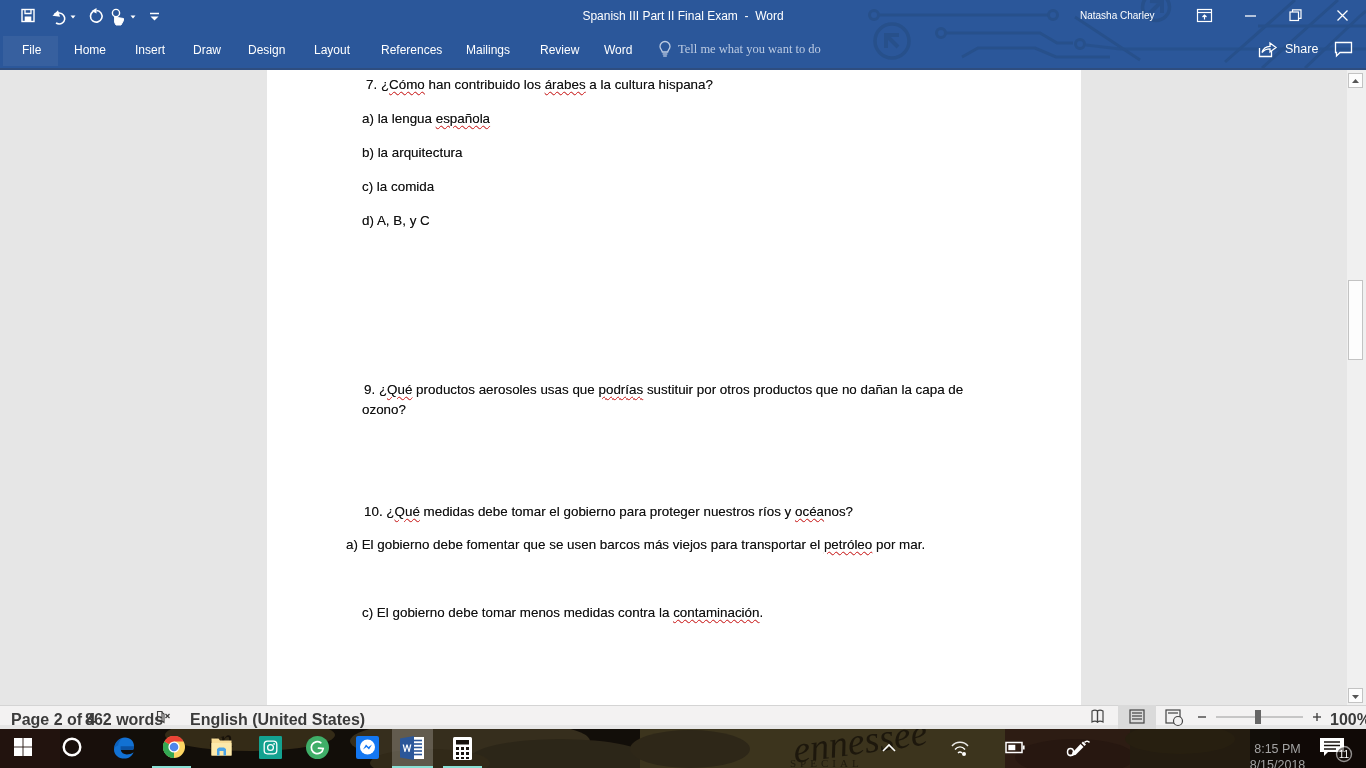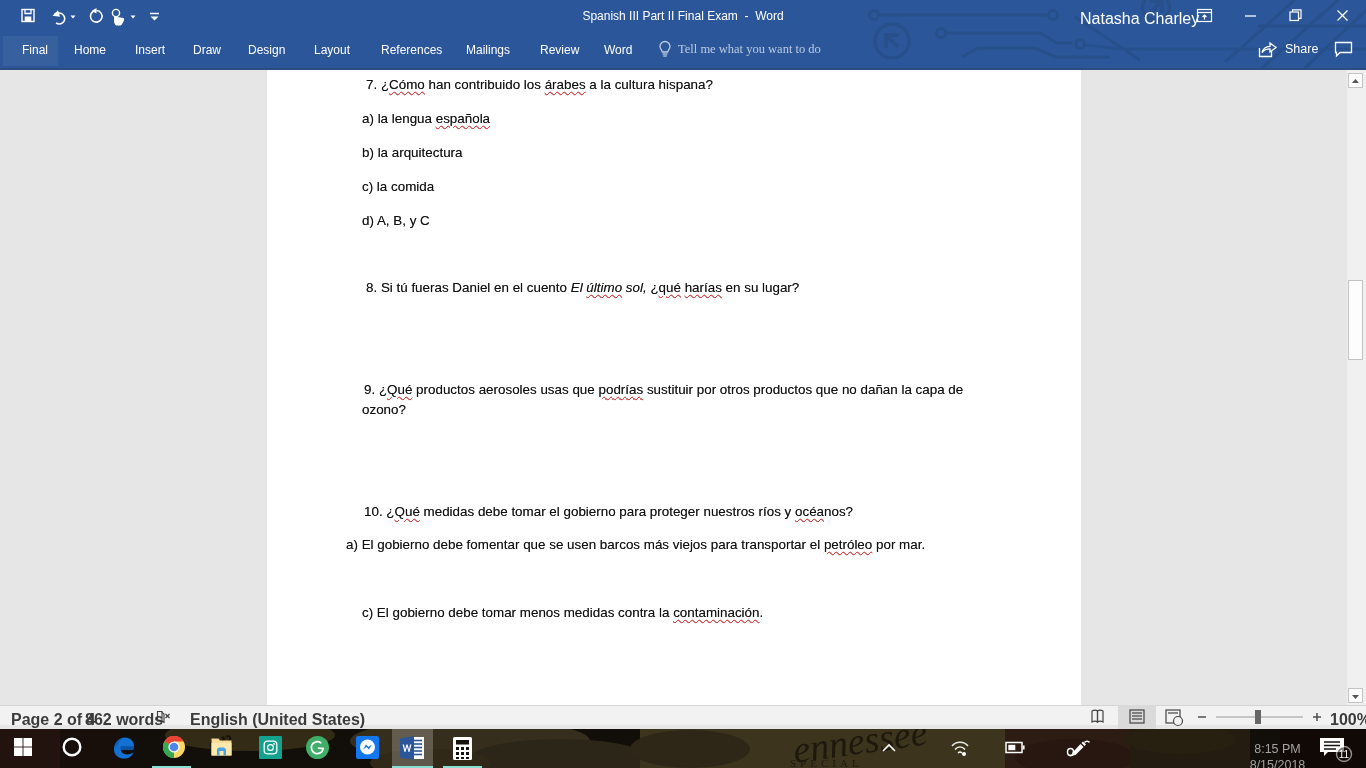--- a/index.html
+++ b/index.html
@@ -7,21 +7,21 @@
     font-family:"Liberation Sans", sans-serif; }
   .abs { position:absolute; }
 
   
   #titlebar { position:absolute; left:0; top:0; width:1366px; height:34px; background:#2b579a; }
   #tabrow  { position:absolute; left:0; top:34px; width:1366px; height:34px; background:#2b579a; }
   #ribbonline { position:absolute; left:0; top:68px; width:1366px; height:2px; background:#2e4d7f; }
   #circuit { position:absolute; left:0; top:0; width:1366px; height:68px; pointer-events:none; }
   #title { position:absolute; top:9px; left:0; width:1366px; text-align:center; color:#fff;
     font-size:12px; }
-  #username { position:absolute; top:10px; left:1080px; color:#fff; font-size:16px; }
+  #username { position:absolute; top:10px; left:1080px; color:#fff; font-size:10px; }
   .tab { position:absolute; top:42.5px; color:#fff; font-size:12px; }
   #filetab { position:absolute; left:3px; top:36px; width:55px; height:30px; background:rgba(255,255,255,0.06); }
   #tellme { position:absolute; top:42px; left:678px; color:#bccbe2; font-size:12.5px;font-family:Liberation Serif, serif; }
   #sharetext { position:absolute; top:42px; left:1285px; color:#fff; font-size:12.5px; }
 
   
   #docarea { position:absolute; left:0; top:70px; width:1252px; height:635px; background:#e6e6e6; }
   #page { position:absolute; left:267px; top:0; width:814px; height:635px; background:#fff; }
   .p { position:absolute; font-size:13.4px; color:#111; white-space:nowrap; line-height:20.5px; text-shadow:0 0 0.5px rgba(20,20,20,0.55); }
   .sq { text-decoration:underline; text-decoration-style:wavy; text-decoration-color:#e33; text-decoration-thickness:1.3px; text-underline-offset:2px; }
@@ -105,21 +105,21 @@
     <rect x="1.5" y="1.5" width="14" height="12"></rect>
     <line x1="1.5" y1="4.5" x2="15.5" y2="4.5"></line>
     <path d="M 8.5 11.5 L 8.5 7 M 6.5 9 L 8.5 7 L 10.5 9"></path>
     <line x1="49" y1="8" x2="60" y2="8" stroke-width="1.3"></line>
     <rect x="94" y="4" width="8.5" height="8.5"></rect>
     <path d="M 96.5 4 L 96.5 1.8 L 105 1.8 L 105 10.3 L 102.5 10.3"></path>
     <path d="M 141.5 2.5 L 151.5 12.5 M 151.5 2.5 L 141.5 12.5" stroke-width="1.3"></path>
   </g>
 </svg>
 
-<div class="tab" style="left:22px">Final</div>
+<div class="tab" style="left:22px">File</div>
 <div class="tab" style="left:74px">Home</div>
 <div class="tab" style="left:135px">Insert</div>
 <div class="tab" style="left:193px">Draw</div>
 <div class="tab" style="left:248px">Design</div>
 <div class="tab" style="left:314px">Layout</div>
 <div class="tab" style="left:381px">References</div>
 <div class="tab" style="left:466px">Mailings</div>
 <div class="tab" style="left:540px">Review</div>
 <div class="tab" style="left:604px">Word</div>
 <div id="filetab"></div>
@@ -144,21 +144,20 @@
   <path d="M 1.5 1.5 H 17.5 V 11.5 H 6 L 2.5 15 L 2.5 11.5 H 1.5 Z" stroke="#fff" stroke-width="1.3" fill="none"></path>
 </svg>
 
 <div id="docarea">
   <div id="page"></div>
   <div class="p" style="left:366px;top:5px">7. ¿<span class="sq">Cómo</span> han contribuido los <span class="sq">árabes</span> a la cultura hispana?</div>
   <div class="p" style="left:362px;top:38.5px">a) la lengua <span class="sq">española</span></div>
   <div class="p" style="left:362px;top:73px">b) la arquitectura</div>
   <div class="p" style="left:362px;top:106.5px">c) la comida</div>
   <div class="p" style="left:362px;top:140.5px">d) A, B, y C</div>
-  <div class="p" style="left:366px;top:207.5px">8. Si tú fueras Daniel en el cuento <i>El <span class="sq">último</span> sol,</i> ¿<span class="sq">qué</span> <span class="sq">harías</span> en su lugar?</div>
   <div class="p" style="left:364px;top:309.5px">9. ¿<span class="sq">Qué</span> productos aerosoles usas que <span class="sq">podrías</span> sustituir por otros productos que no dañan la capa de<br><span style="margin-left:-2px">ozono?</span></div>
   <div class="p" style="left:364px;top:431.5px">10. ¿<span class="sq">Qué</span> medidas debe tomar el gobierno para proteger nuestros ríos y <span class="sq">océa</span>nos?</div>
   <div class="p" style="left:346px;top:465px">a) El gobierno debe fomentar que se usen barcos más viejos para transportar el <span class="sq">petróleo</span> por mar.</div>
   <div class="p" style="left:362px;top:532.5px">c) El gobierno debe tomar menos medidas contra la <span class="sq">contaminación</span>.</div>
 
   <div id="scroll"></div>
   <div class="sbtn" style="left:1348px;top:3px"><svg width="13" height="13" viewBox="0 0 13 13">
         <path d="M 6.5 4 L 10 8 L 3 8 Z" fill="#555"></path>
       </svg></div>
   <div id="sthumb"></div>

